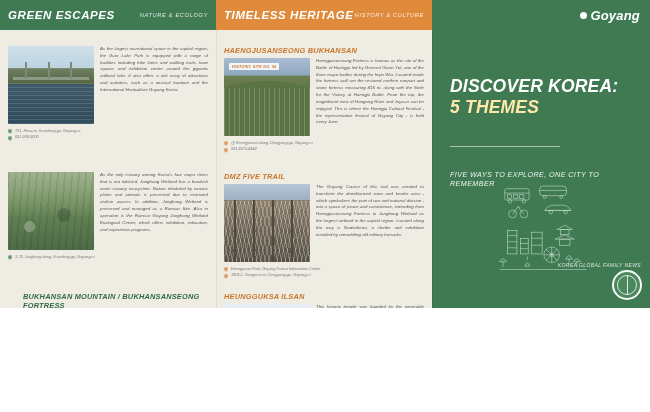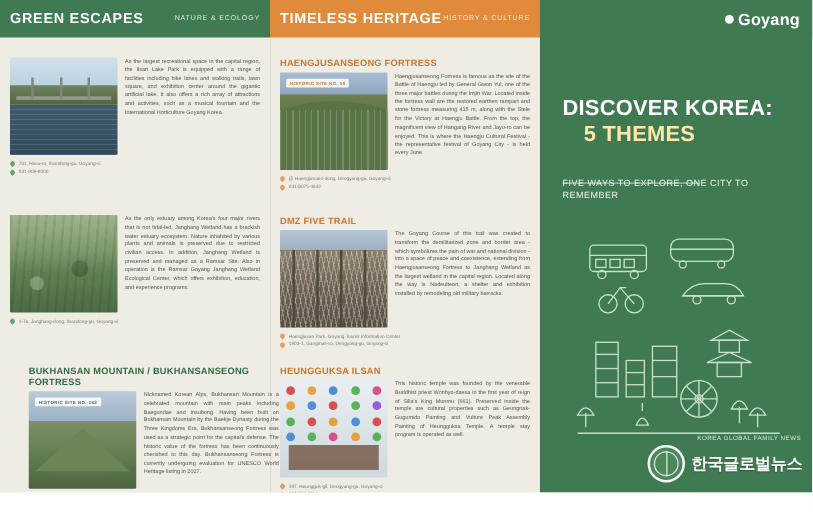--- a/index.html
+++ b/index.html
@@ -1,17 +1,17 @@
 <!DOCTYPE html>
 <html><head>
 <meta charset="utf-8">
 <style>
   html,body{margin:0;padding:0;background:#fff;}
   body{width:650px;height:412px;overflow:hidden;font-family:"Liberation Sans",sans-serif;}
-  .page{position:relative;width:650px;height:394px;background:#f3f1ea;overflow:hidden;}
+  .page{position:relative;width:650px;height:308px;background:#f3f1ea;overflow:hidden;font-style:italic;}
 
   
   .col{position:absolute;top:0;bottom:0;}
   .col-left{left:0;width:216px;background:#efece4;}
   .col-mid{left:216px;width:216px;background:#efece4;}
   .col-right{left:432px;width:218px;background:#3f7a53;}
 
   
   .hdr{position:absolute;top:0;height:30px;display:flex;align-items:center;box-sizing:border-box;}
   .hdr-left{left:0;width:216px;background:#3f7a53;padding:0 8px;}
@@ -66,23 +66,23 @@
   .dmz .post{position:absolute;top:20%;bottom:0;width:2px;background:#4f4a3f;}
 
   .lanterns{background:linear-gradient(180deg,#e9eef2 0%,#dfe6ea 40%,#cfd8dc 100%);}
   .lanterns .row{position:absolute;left:0;right:0;display:flex;justify-content:space-around;}
   .lanterns .l{width:7px;height:7px;border-radius:50%;}
   .lanterns .temple{position:absolute;left:8%;right:8%;bottom:8%;height:26%;background:#6b4a34;opacity:.75;}
 
   
   .rp{position:absolute;left:432px;top:30px;width:218px;bottom:0;}
   .rp-title{position:absolute;left:18px;top:46px;color:#fff;font-size:17.5px;font-weight:bold;line-height:1.18;letter-spacing:.2px;}
-  .rp-title .l2{color:#ffe8a8;margin-left:17px;}
+  .rp-title .l2{color:#ffe8a8;}
   .rp-rule{position:absolute;left:18px;top:116px;width:110px;height:1px;background:rgba(255,255,255,.55);}
-  .rp-sub{position:absolute;left:18px;top:112px;width:180px;color:#eef6ee;font-size:7.2px;letter-spacing:.4px;}
+  .rp-sub{position:absolute;left:18px;top:140px;width:180px;color:#eef6ee;font-size:7.2px;letter-spacing:.4px;}
 
   
   .illus{position:absolute;left:12px;right:8px;top:150px;bottom:28px;}
   .illus svg{width:100%;height:100%;display:block;}
 
   
   .wm-kr{position:absolute;right:8px;bottom:8px;display:flex;align-items:center;gap:5px;}
   .wm-globe{width:26px;height:26px;border-radius:50%;border:2px solid #fff;position:relative;background:#4c8a5e;opacity:.95;}
   .wm-globe:before{content:"";position:absolute;inset:3px;border-radius:50%;border:1px solid rgba(255,255,255,.85);}
   .wm-globe:after{content:"";position:absolute;left:50%;top:3px;bottom:3px;width:1px;background:rgba(255,255,255,.85);}
@@ -168,21 +168,21 @@
           <span>Bukhansanseong-ro, Deogyang-gu, Goyang-si</span>
         </div>
       <div class="row">
           <span class="pin green"></span>
           <span>031-968-3305</span>
         </div>
     </div>
   </div>
 
   <div class="entry" style="left:216px;top:46px;width:216px;">
-    <div class="entry-title orange">HAENGJUSANSEONG FORTRESS</div>
+    <div class="entry-title orange">HAENGJUSANSEONG BUKHANSAN</div>
     <div class="entry-body">
       <div class="photo fortwall">
         <div class="badge o">HISTORIC SITE NO. 56</div>
         <div class="hill"></div>
       </div>
       <div class="ptext">Haengjusanseong Fortress is famous as the site of the Battle of Haengju led by General Gwon Yul, one of the three major battles during the Imjin War. Located inside the fortress wall are the restored earthen rampart and stone fortress measuring 415 m, along with the Stele for the Victory at Haengju Battle. From the top, the magnificent view of Hangang River and Jayu-ro can be enjoyed. This is where the Haengju Cultural Festival - the representative festival of Goyang City - is held every June.</div>
     </div>
     <div class="meta">
       <div class="row">
           <span class="pin orange"></span>
@@ -332,17 +332,16 @@
 
           <path d="M58 198 q6 -14 12 0 z"></path>
           <path d="M64 184 v-8"></path>
         </g>
       </svg>
     </div>
 
     <div class="wm-small">KOREA GLOBAL FAMILY NEWS</div>
     <div class="wm-kr">
       <div class="wm-globe"></div>
-      <div class="wm-text">한국글로벌뉴스</div>
     </div>
   </div>
 
 </div>
 
 </body></html>

